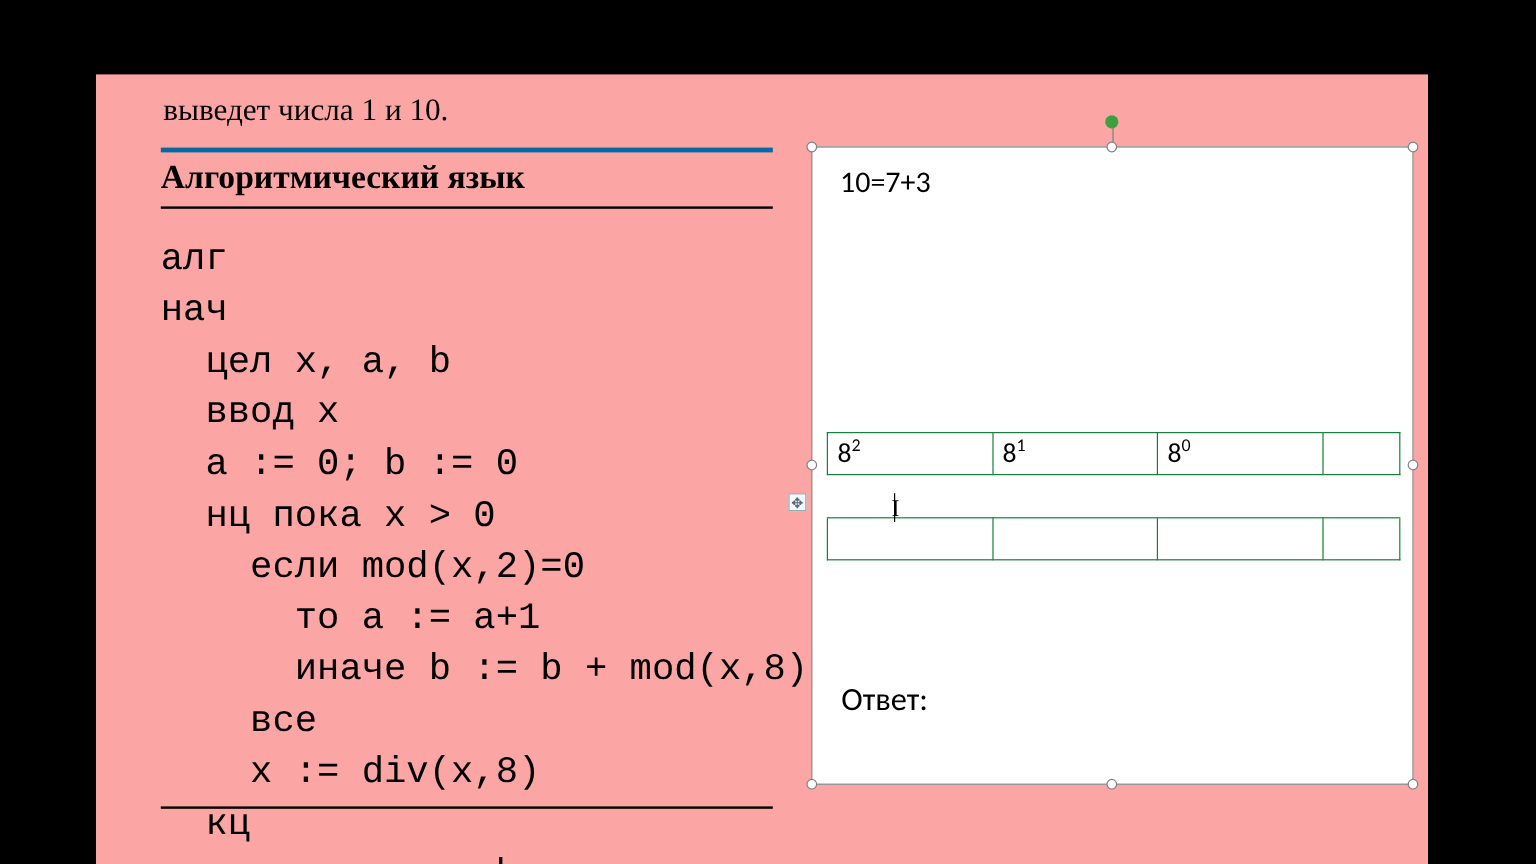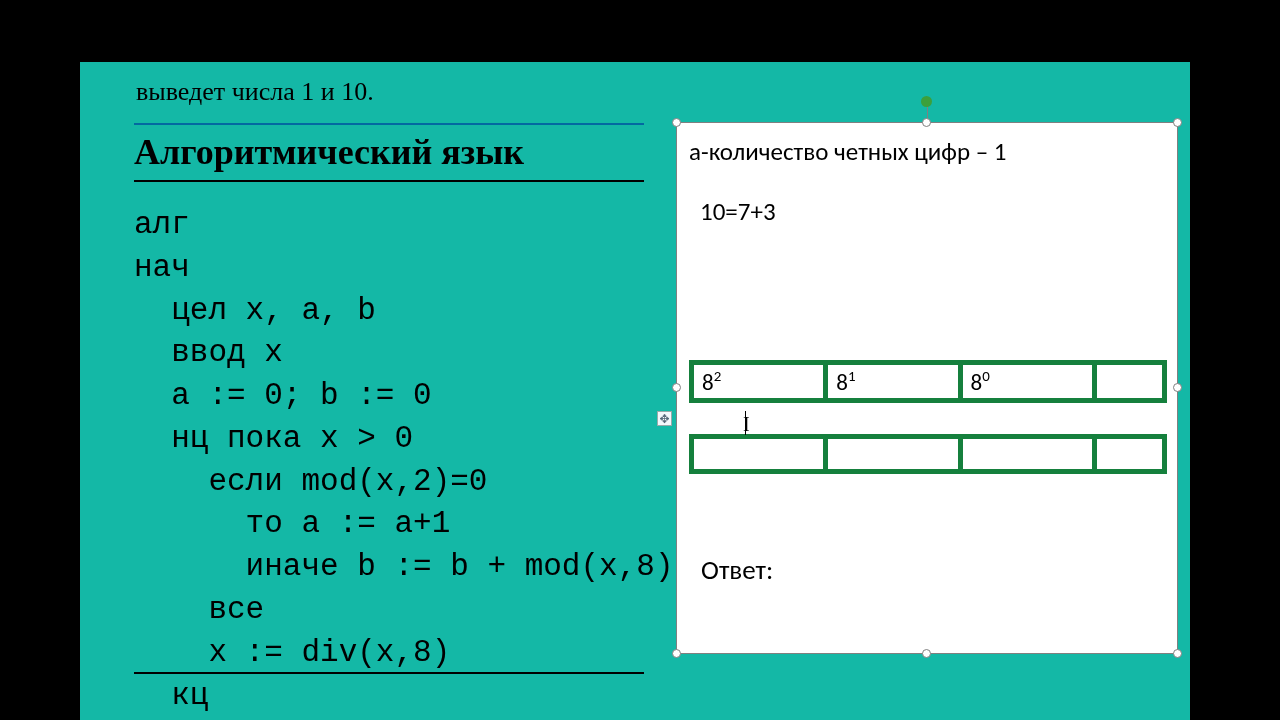--- a/index.html
+++ b/index.html
@@ -11,38 +11,38 @@
     font-family: "Times New Roman", Times, serif;
     color: #000;
     overflow: hidden;
   }
   .outer {
     position: absolute;
     top: 62px;
     left: 80px;
     width: 1110px;
     height: 658px;
-    background: #14b8a6;
+    background: #fca5a5;
   }
   .left-col {
     position: absolute;
     left: 54px;
     top: 0;
     width: 510px;
   }
   .truncated {
     font-size: 26px;
     line-height: 1.35;
     padding: 12px 0 14px 2px;
   }
   .section-title {
-    border-top: 2px solid #0369a1;
+    border-top: 4px solid #0369a1;
     border-bottom: 2px solid #000;
     font-weight: bold;
-    font-size: 36px;
+    font-size: 28px;
     padding: 6px 0 7px 0;
   }
   .code {
     font-family: "Courier New", Courier, monospace;
     font-size: 31px;
     line-height: 1.38;
     white-space: pre;
     padding-top: 22px;
   }
   .right-col {
@@ -105,38 +105,38 @@
     top: 227px;
     left: 0;
     width: 478px;
     font-family: Calibri, Arial, sans-serif;
   }
   table.octal {
     border-collapse: collapse;
     width: 100%;
   }
   table.octal td {
-    border: 5px solid #15803d;
+    border: 1px solid #15803d;
     height: 35px;
     vertical-align: top;
     padding: 2px 8px;
     font-size: 23px;
     text-align: left;
   }
   table.octal tr.gap td {
     border-left: none;
     border-right: none;
     border-top: none;
     height: 36px;
   }
   table.octal sup { font-size: 0.65em; vertical-align: super; }
 
   .answer {
     position: absolute;
-    top: 420px;
+    top: 434px;
     left: 12px;
     font-size: 27px;
     font-family: Calibri, Arial, sans-serif;
   }
 
   .plus-icon {
     position: absolute;
     width: 15px;
     height: 15px;
     top: 288px;
@@ -210,21 +210,20 @@
     <div class="handle h-tr"></div>
     <div class="handle h-ml"></div>
     <div class="handle h-mr"></div>
     <div class="handle h-bl"></div>
     <div class="handle h-bm"></div>
     <div class="handle h-br"></div>
 
     <div class="plus-icon">✥</div>
 
     <div class="rc-inner">
-      <p class="p">a-количество четных цифр – 1</p>
       <p class="p last">10=7+3</p>
 
       <div class="tbl-wrap">
         <table class="octal">
           <tbody>
               <tr>
             <td>8<sup>2</sup></td>
             <td>8<sup>1</sup></td>
             <td>8<sup>0</sup></td>
             <td></td>

